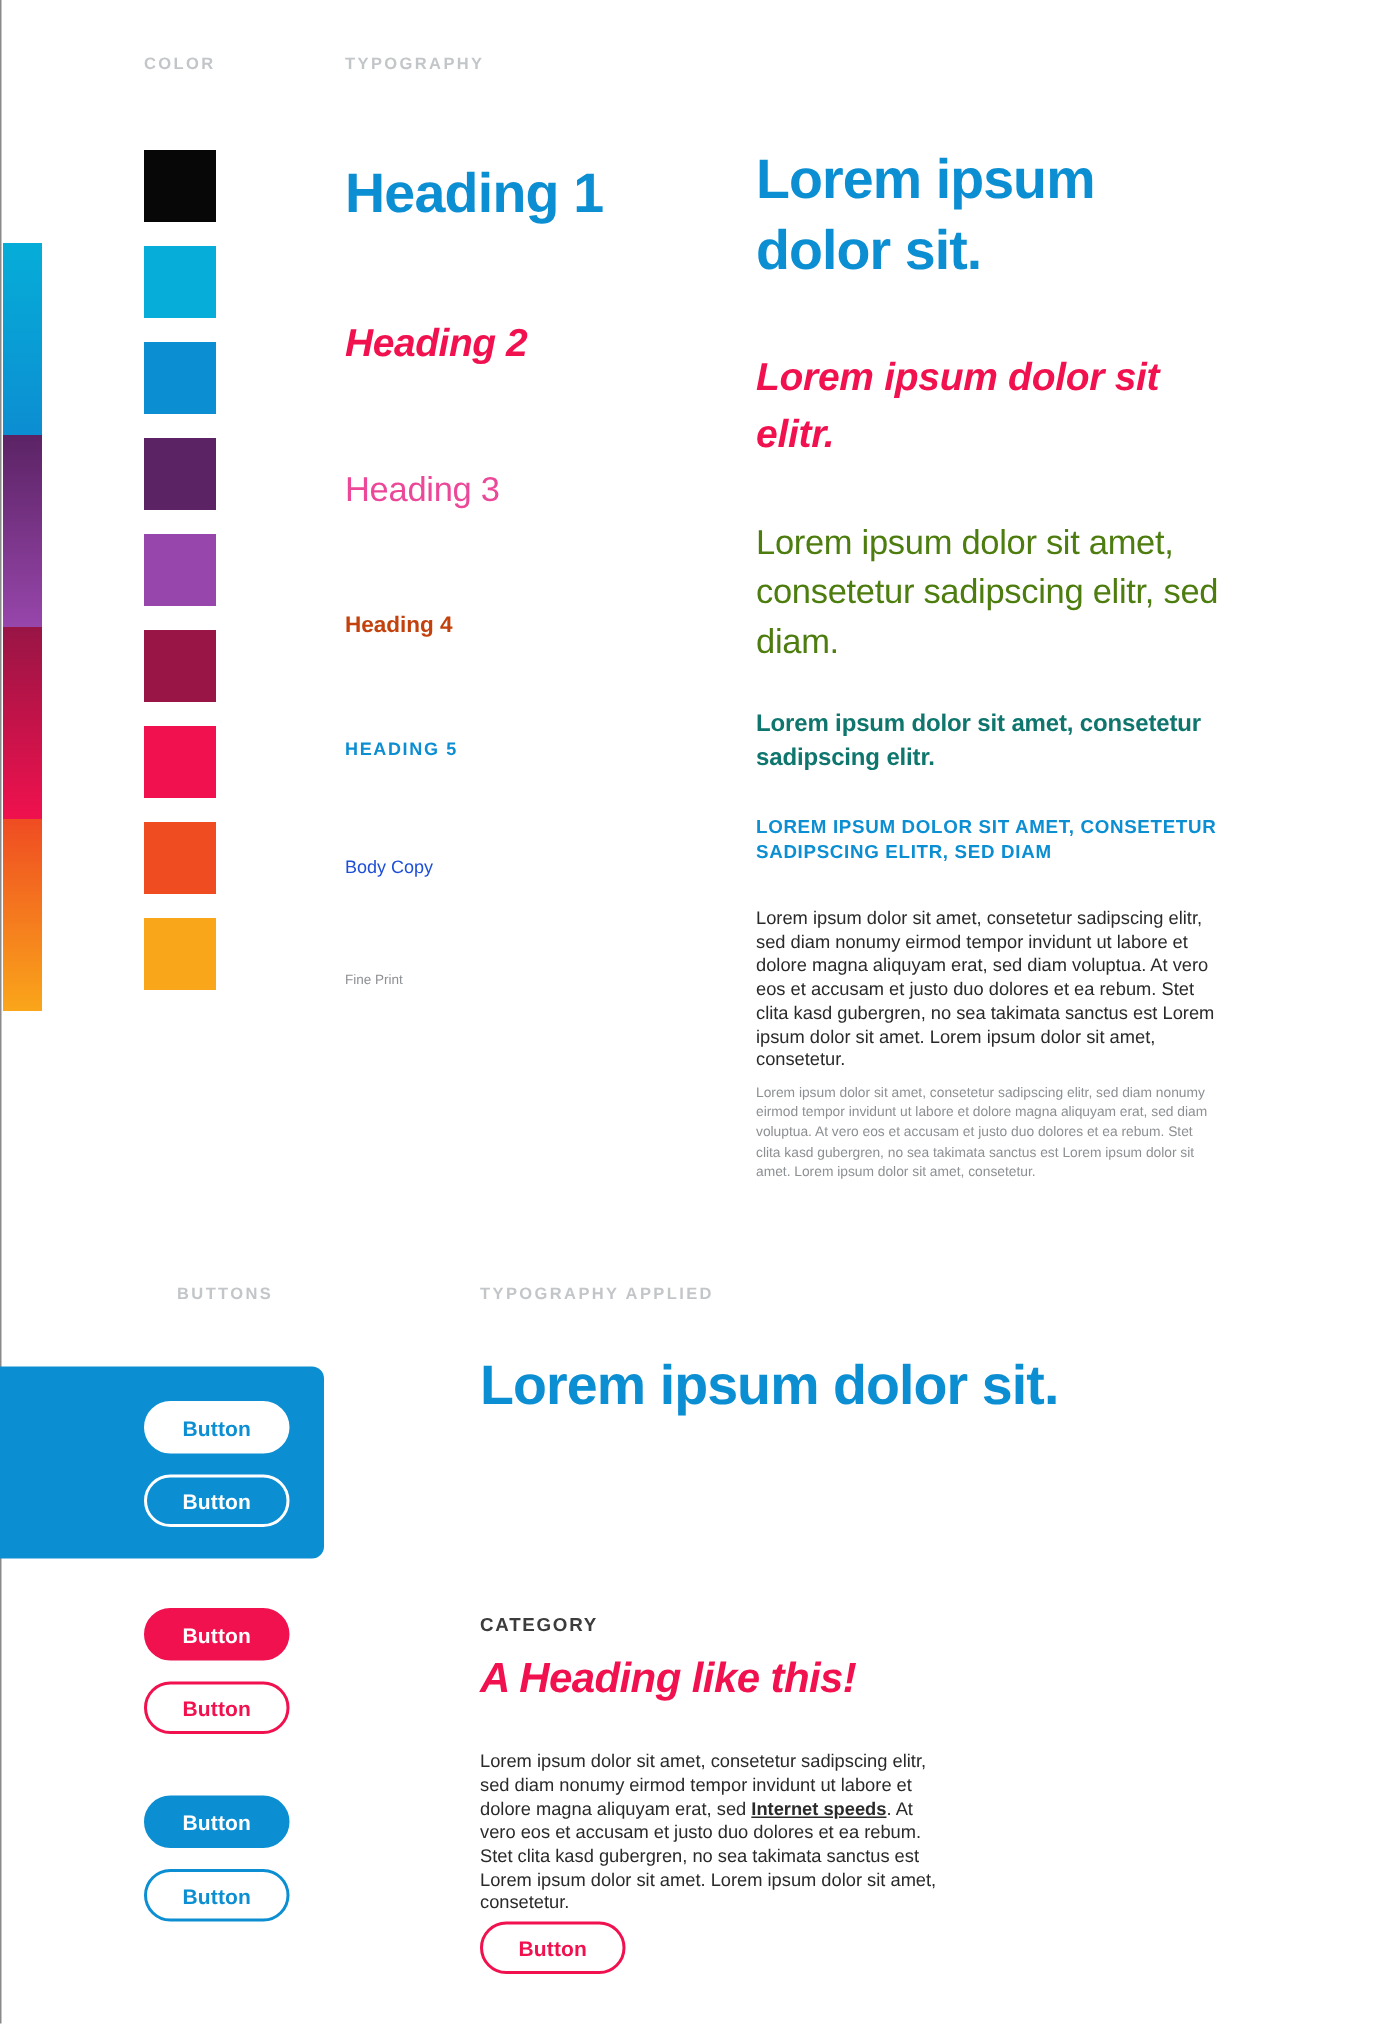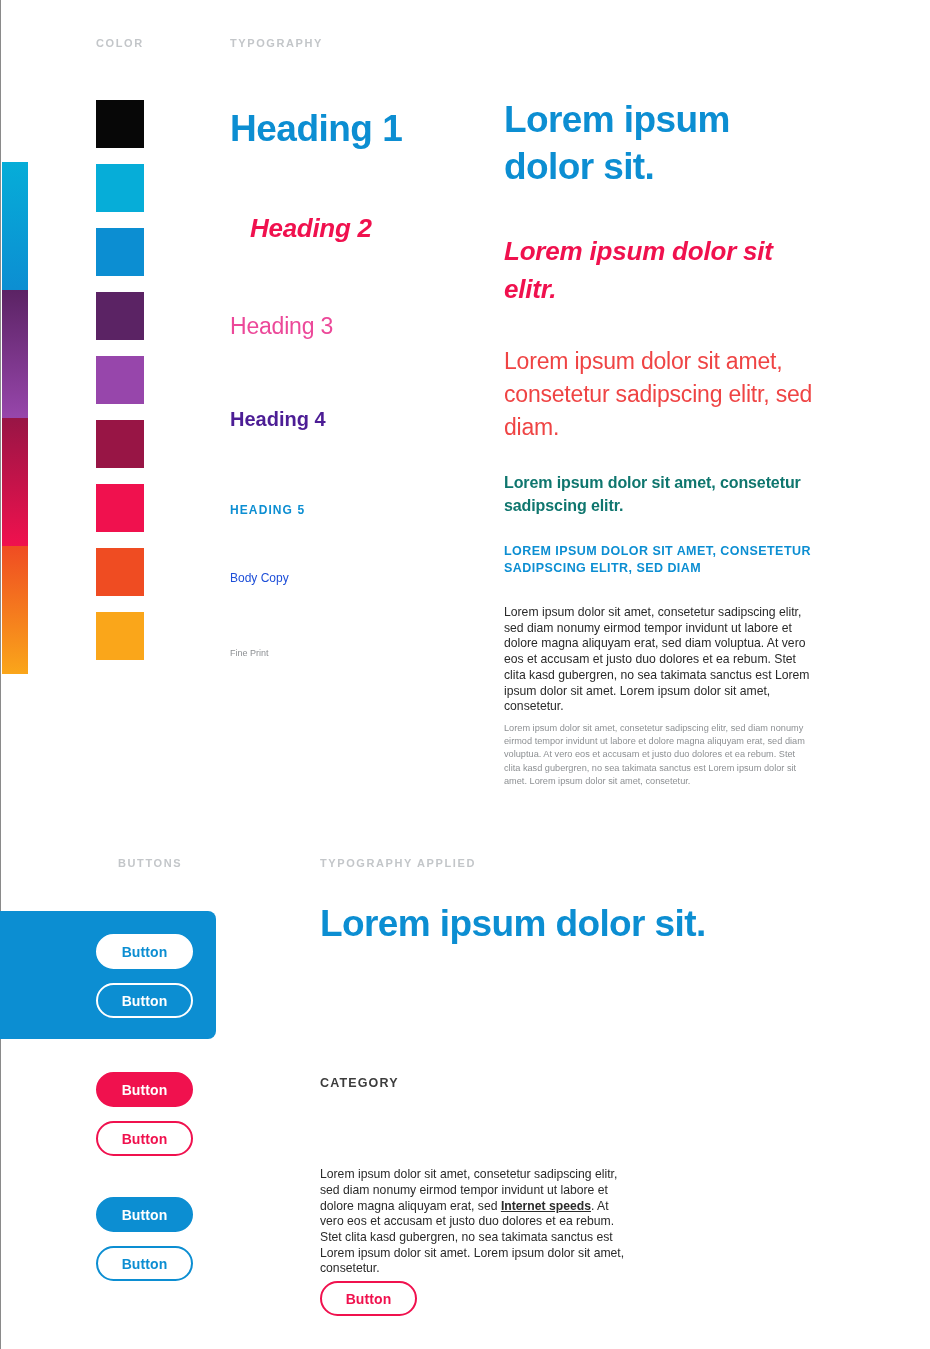--- a/index.html
+++ b/index.html
@@ -28,32 +28,32 @@
 
   
   .gstrip{position:absolute;left:2px;width:26px;}
 
   
   .swatch{position:absolute;left:96px;width:48px;height:48px;}
 
   
   .t-col{position:absolute;left:230px;}
   .h1-s{font-size:37px;font-weight:bold;color:#0c8ed2;letter-spacing:-0.5px;}
-  .h2-s{font-size:26px;font-weight:bold;font-style:italic;color:#f0114e;letter-spacing:-0.3px;margin-left:20px;}
+  .h2-s{font-size:26px;font-weight:bold;font-style:italic;color:#f0114e;letter-spacing:-0.3px;}
   .h3-s{font-size:23px;font-weight:normal;color:#ec4899;letter-spacing:-0.2px;}
-  .h4-s{font-size:20px;font-weight:bold;color:#4c1d95;}
-  .h5-s{font-size:12px;font-weight:bold;color:#0c8ed2;letter-spacing:1.1px;margin-top:11px;}
+  .h4-s{font-size:15px;font-weight:bold;color:#c2410c;}
+  .h5-s{font-size:12px;font-weight:bold;color:#0c8ed2;letter-spacing:1.1px;}
   .body-s{font-size:12px;color:#1d4ed8;font-weight:500;}
   .fine-s{font-size:9px;color:#8d9093;}
 
   
   .r-col{position:absolute;left:504px;width:320px;}
   .r-h1{font-size:37px;line-height:47px;font-weight:bold;color:#0c8ed2;letter-spacing:-0.6px;}
   .r-h2{font-size:26px;line-height:38px;font-weight:bold;font-style:italic;color:#f0114e;letter-spacing:-0.2px;}
-  .r-h3{font-size:23px;line-height:33px;color:#ef4444;letter-spacing:-0.2px;}
+  .r-h3{font-size:23px;line-height:33px;color:#4d7c0f;letter-spacing:-0.2px;}
   .r-h4{font-size:16px;line-height:23px;font-weight:bold;color:#0f766e;letter-spacing:-0.1px;}
   .r-h5{font-size:12.5px;line-height:17px;font-weight:bold;color:#0c8ed2;letter-spacing:0.45px;}
   .r-body{font-size:12.2px;line-height:15.7px;color:#2a2a2a;}
   .r-fine{font-size:9.2px;line-height:13.2px;color:#8d9093;}
 
   
   .blue-panel{
     position:absolute;left:0;top:911px;width:216px;height:128px;
     background:#0c8ed2;border-radius:0 8px 8px 0;
   }
@@ -130,18 +130,19 @@
   <div class="btn btn-w-out" style="left:96px;top:983px;width:97px;height:35px;">Button</div>
 
   <div class="btn btn-pink-solid" style="left:96px;top:1072px;width:97px;height:35px;">Button</div>
   <div class="btn btn-pink-out" style="left:96px;top:1121px;width:97px;height:35px;">Button</div>
 
   <div class="btn btn-blue-solid" style="left:96px;top:1197px;width:97px;height:35px;">Button</div>
   <div class="btn btn-blue-out" style="left:96px;top:1246px;width:97px;height:35px;">Button</div>
 
   <div class="ta-h1">Lorem ipsum dolor sit.</div>
   <div class="ta-cat">CATEGORY</div>
+  <div class="ta-head">A Heading like this!</div>
 
   <p class="ta-body"><span>Lorem ipsum dolor sit amet, consetetur sadipscing elitr, sed diam nonumy eirmod tempor invidunt ut labore et dolore magna aliquyam erat, sed </span><a href="#">Internet speeds</a><span>. At vero eos et accusam et justo duo dolores et ea rebum. Stet clita kasd gubergren, no sea takimata sanctus est Lorem ipsum dolor sit amet. Lorem ipsum dolor sit amet, consetetur.</span></p>
 
   <div class="btn btn-pink-out" style="left:320px;top:1281px;width:97px;height:35px;">Button</div>
 
 </div>
 
 </body></html>

